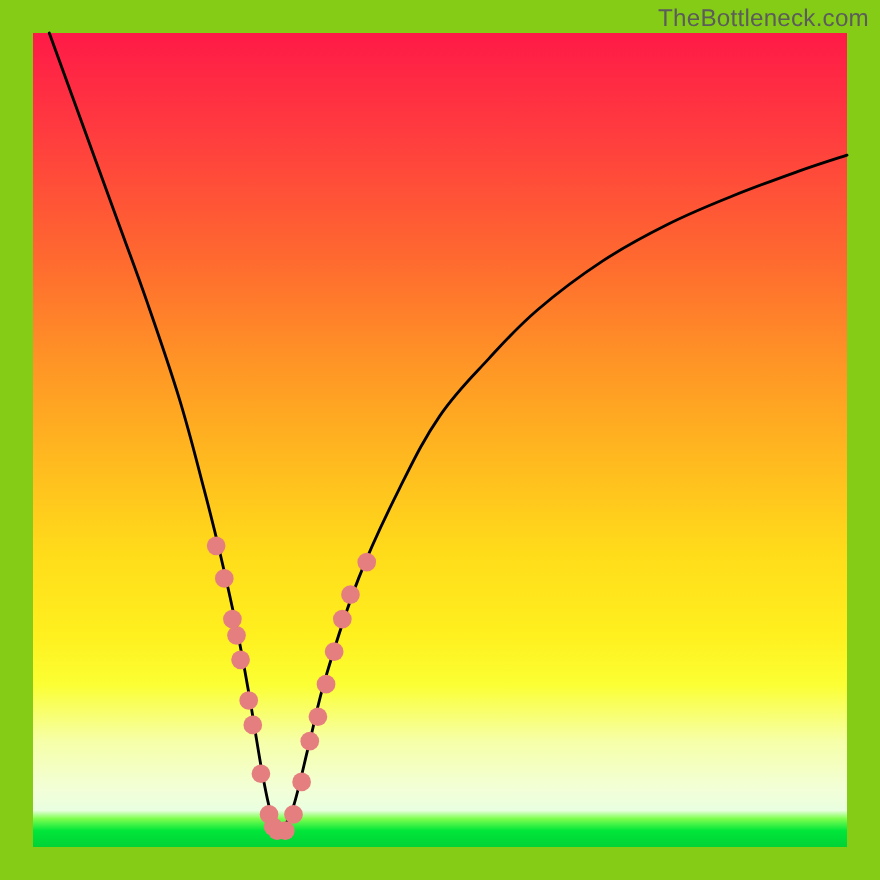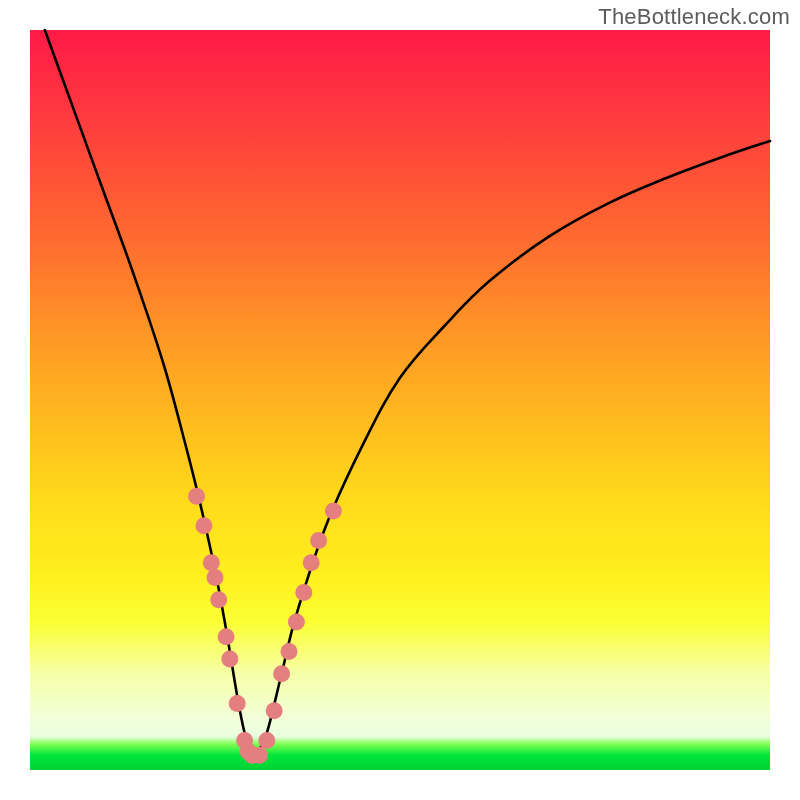--- a/index.html
+++ b/index.html
@@ -8,21 +8,21 @@
     width: 800px;
     height: 800px;
     overflow: hidden;
     background: #000;
     font-family: Arial, Helvetica, sans-serif;
   }
   .frame {
     position: relative;
     width: 800px;
     height: 800px;
-    background: #ffffff;
+    background: #84cc16;
   }
   .plot-area {
     position: absolute;
     left: 30px;
     top: 30px;
     width: 740px;
     height: 740px;
     
     background: linear-gradient(
       to bottom,

